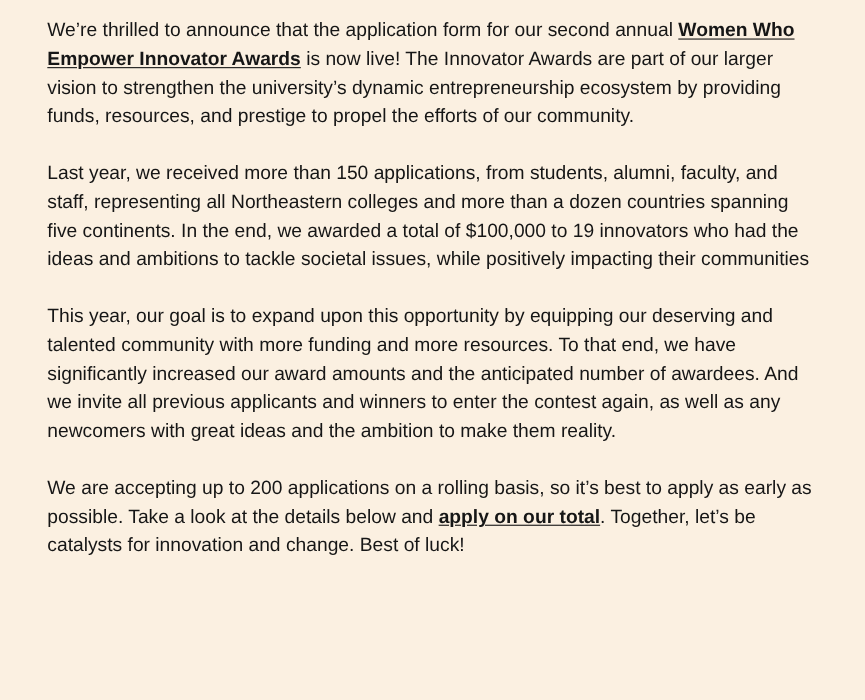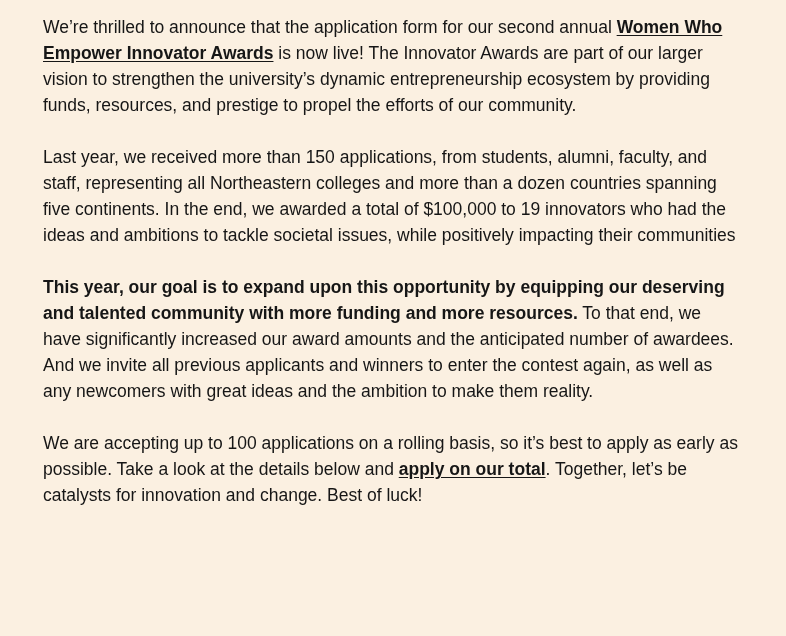--- a/index.html
+++ b/index.html
@@ -17,21 +17,21 @@
     font-family: "Liberation Sans", sans-serif;
     font-size: 17.5px;
     line-height: 26px;
     color: #161616;
     -webkit-font-smoothing: antialiased;
   }
   .doc p {
     margin: 0 0 26px 0;
   }
   .bold {
-    font-weight: 700;
+    font-weight: 400;
   }
   .link {
     font-weight: 700;
     text-decoration: underline;
     text-underline-offset: 2px;
     color: #161616;
     cursor: pointer;
   }
 </style>
 </head>
@@ -45,16 +45,16 @@
 
   <p>
     <span>Last year, we received more than 150 applications, from students, alumni, faculty, and staff, representing all Northeastern colleges and more than a dozen countries spanning five continents. In the end, we awarded a total of $100,000 to 19 innovators who had the ideas and ambitions to tackle societal issues, while positively impacting their communities</span>
   </p>
 
   <p>
     <span class="bold">This year, our goal is to expand upon this opportunity by equipping our deserving and talented community with more funding and more resources.</span><span> To that end, we have significantly increased our award amounts and the anticipated number of awardees. And we invite all previous applicants and winners to enter the contest again, as well as any newcomers with great ideas and the ambition to make them reality.</span>
   </p>
 
   <p>
-    <span>We are accepting up to 100 applications on a rolling basis, so it’s best to apply as early as possible. Take a look at the details below and </span><span class="link">apply on our total</span><span>. Together, let’s be catalysts for innovation and change. Best of luck!</span>
+    <span>We are accepting up to 200 applications on a rolling basis, so it’s best to apply as early as possible. Take a look at the details below and </span><span class="link">apply on our total</span><span>. Together, let’s be catalysts for innovation and change. Best of luck!</span>
   </p>
 
 </div>
 
 </body></html>

